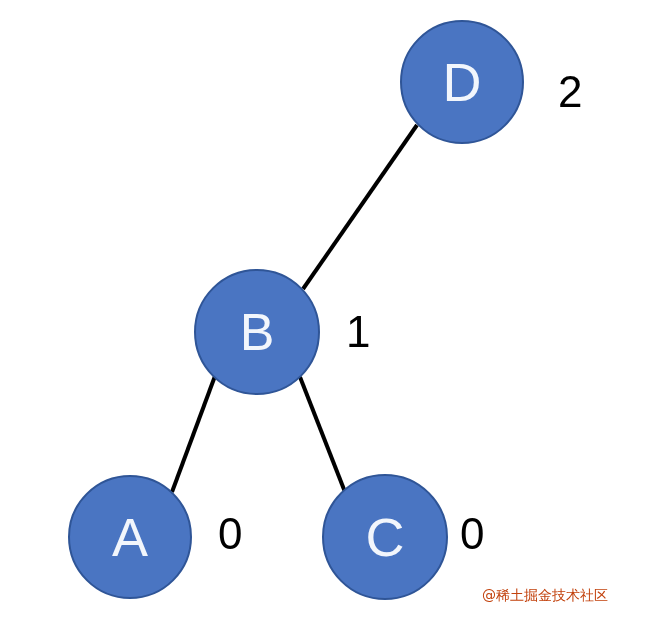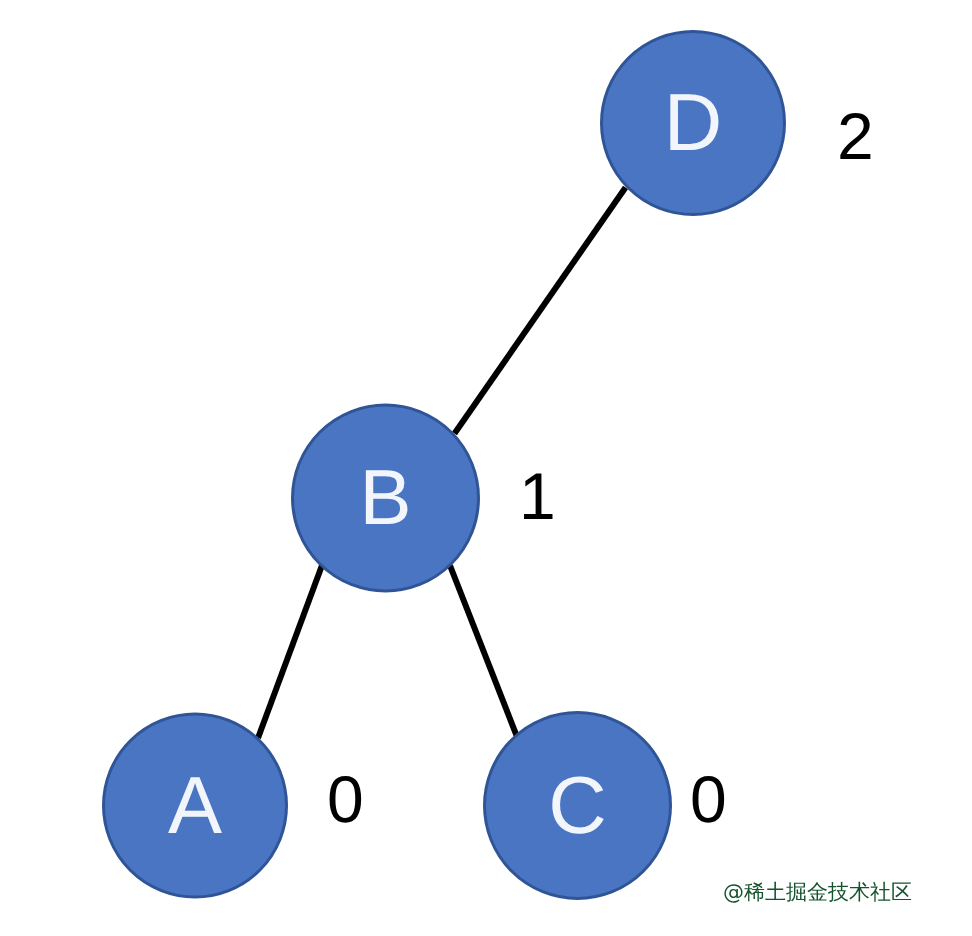--- a/index.html
+++ b/index.html
@@ -47,21 +47,21 @@
     position: absolute;
     color: #000000;
     font-family: "Liberation Sans", sans-serif;
     font-weight: 400;
     line-height: 1;
     z-index: 4;
     user-select: none;
   }
   .watermark {
     position: absolute;
-    color: #14532d;
+    color: #c2410c;
     font-family: "DejaVu Sans", sans-serif;
     font-size: 14px;
     line-height: 1;
     white-space: nowrap;
     user-select: none;
   }
 </style>
 </head>
 <body>
 

